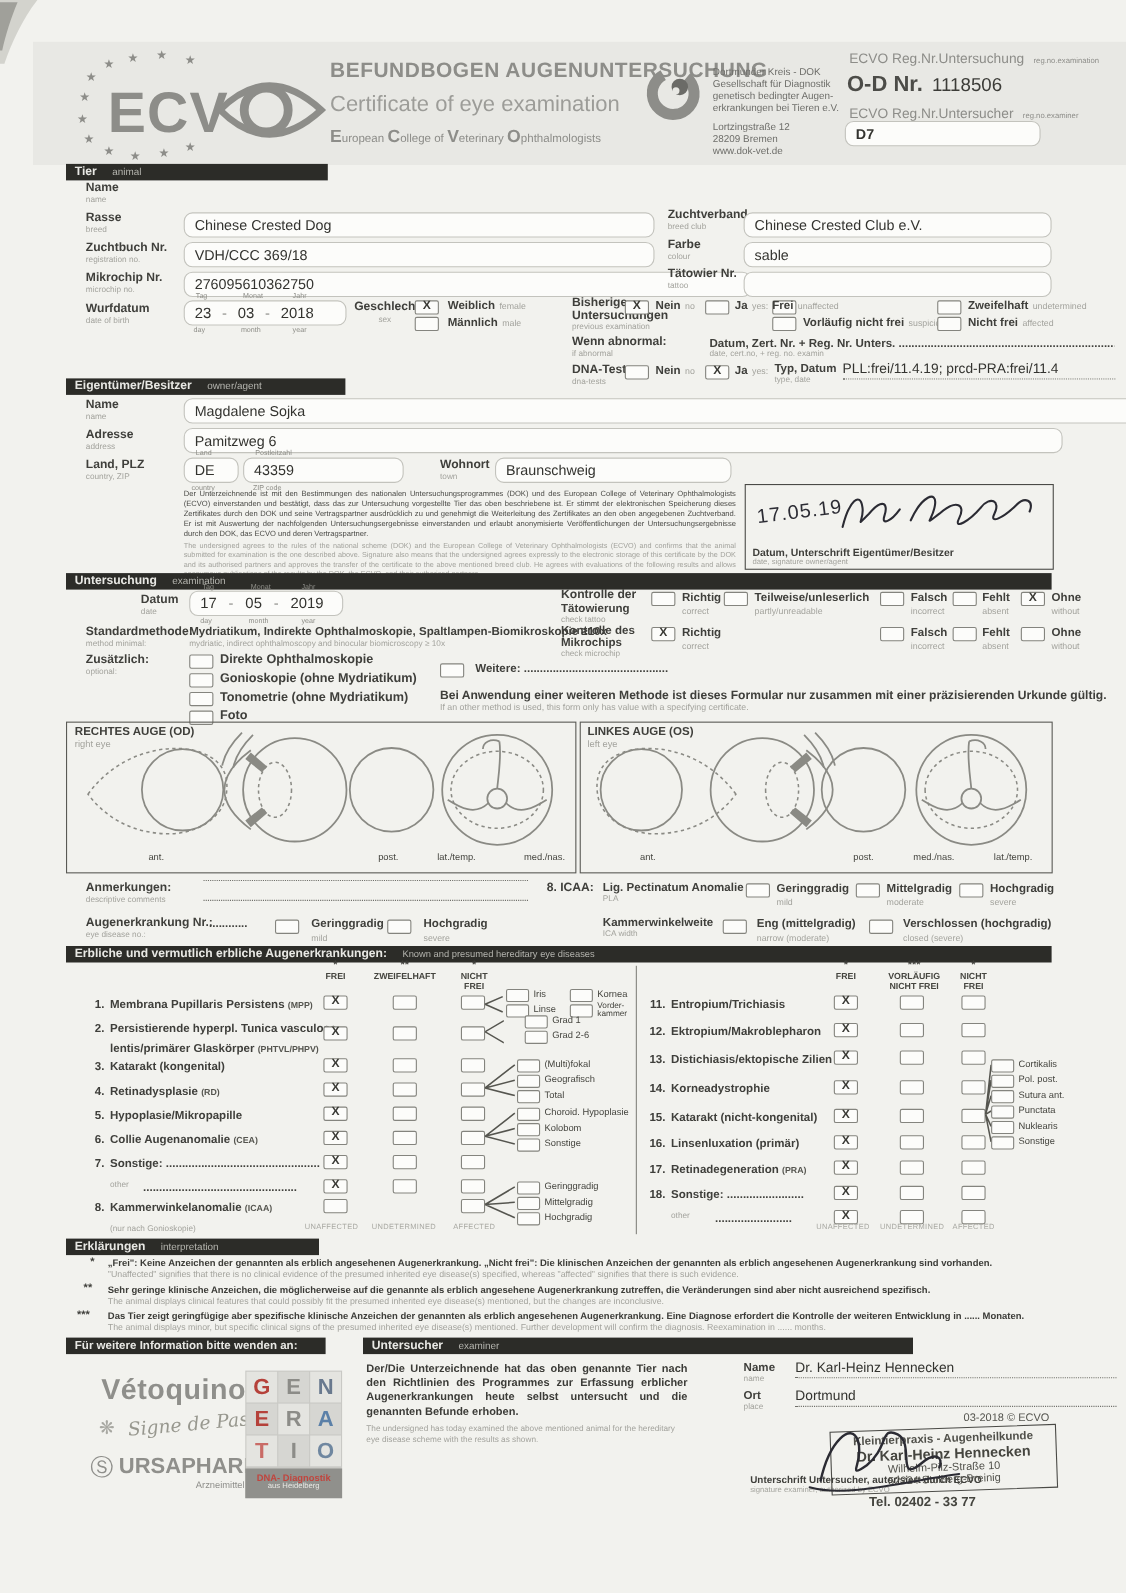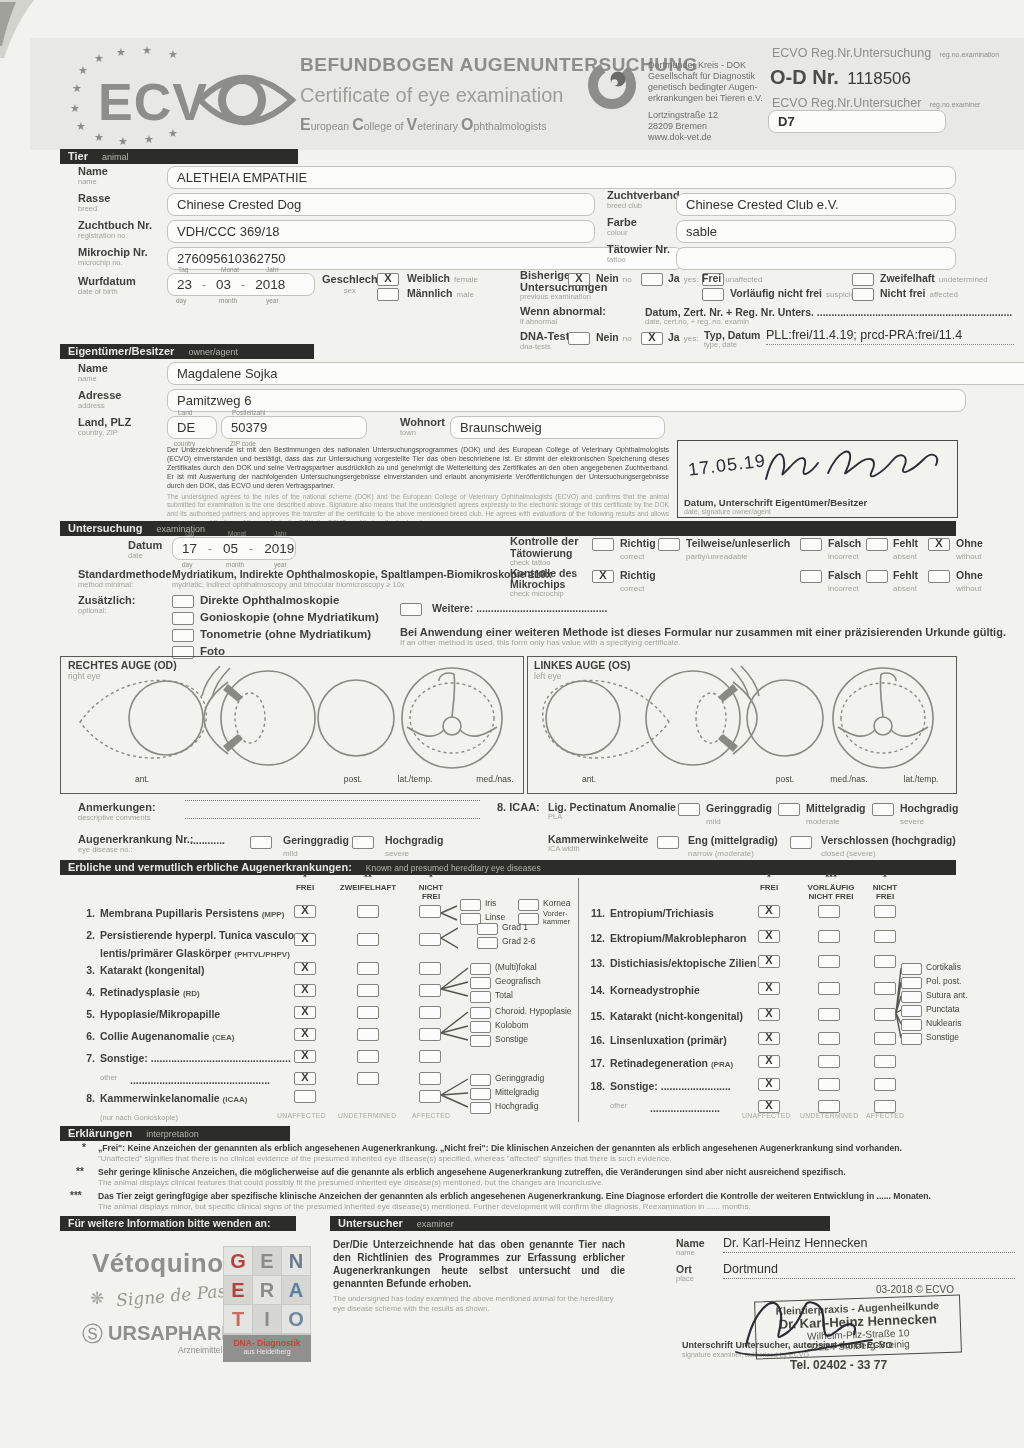--- a/index.html
+++ b/index.html
@@ -118,21 +118,20 @@
   <div class="fl" style="left:768px;top:110px;width:178px;font-weight:bold">D7</div>
 
   <div class="bar" style="left:60px;top:149px;width:238px">
     <span>Tier</span><span class="en">animal</span>
   </div>
 
   <div class="abs" style="left:78px;top:166px">
       <div class="lb">Name</div>
       <div class="sb">name</div>
     </div>
-  <div class="fl" style="left:167px;top:166px;width:789px">ALETHEIA EMPATHIE</div>
 
   <div class="abs" style="left:78px;top:193px">
       <div class="lb">Rasse</div>
       <div class="sb">breed</div>
     </div>
   <div class="fl" style="left:167px;top:193px;width:428px">Chinese Crested Dog</div>
   <div class="abs" style="left:607px;top:190px">
       <div class="lb">Zuchtverband</div>
       <div class="sb">breed club</div>
     </div>
@@ -238,21 +237,21 @@
     </div>
   <div class="fl" style="left:167px;top:389px;width:799px">Pamitzweg 6</div>
 
   <div class="abs" style="left:78px;top:417px">
       <div class="lb">Land, PLZ</div>
       <div class="sb">country, ZIP</div>
     </div>
   <span class="abs tiny" style="left:178px;top:409px">Land</span>
   <span class="abs tiny" style="left:232px;top:409px">Postleitzahl</span>
   <div class="fl" style="left:167px;top:416px;width:50px">DE</div>
-  <div class="fl" style="left:221px;top:416px;width:146px">50379</div>
+  <div class="fl" style="left:221px;top:416px;width:146px">43359</div>
   <span class="abs tiny" style="left:174px;top:440px">country</span>
   <span class="abs tiny" style="left:230px;top:440px">ZIP code</span>
   <div class="abs" style="left:400px;top:417px">
       <div class="lb">Wohnort</div>
       <div class="sb">town</div>
     </div>
   <div class="fl" style="left:450px;top:416px;width:215px">Braunschweig</div>
 
   <div class="abs" style="left:167px;top:446px;width:502px">
     <div class="legal-de">Der Unterzeichnende ist mit den Bestimmungen des nationalen Untersuchungsprogrammes (DOK) und des European College of Veterinary Ophthalmologists (ECVO) einverstanden und bestätigt, dass das zur Untersuchung vorgestellte Tier das oben beschriebene ist. Er stimmt der elektronischen Speicherung dieses Zertifikates durch den DOK und seine Vertragspartner ausdrücklich zu und genehmigt die Weiterleitung des Zertifikates an den oben angegebenen Zuchtverband. Er ist mit Auswertung der nachfolgenden Untersuchungsergebnisse einverstanden und erlaubt anonymisierte Veröffentlichungen der Untersuchungsergebnisse durch den DOK, das ECVO und deren Vertragspartner.</div>
@@ -271,21 +270,21 @@
   <div class="bar" style="left:60px;top:521px;width:896px">
     <span>Untersuchung</span><span class="en">examination</span>
   </div>
   <div class="abs" style="left:128px;top:540px">
       <div class="lb">Datum</div>
       <div class="sb">date</div>
     </div>
   <span class="abs tiny" style="left:184px;top:530px">Tag</span>
   <span class="abs tiny" style="left:228px;top:530px">Monat</span>
   <span class="abs tiny" style="left:274px;top:530px">Jahr</span>
-  <div class="fl" style="left:172px;top:537px;width:124px;font-size:13.5px">
+  <div class="fl" style="left:172px;top:537px;width:140px;font-size:13.5px">
     <span>17</span>
     <span class="gray" style="margin:0 7px">-</span>
     <span>05</span>
     <span class="gray" style="margin:0 7px">-</span>
     <span>2019</span>
   </div>
   <span class="abs tiny" style="left:182px;top:561px">day</span>
   <span class="abs tiny" style="left:226px;top:561px">month</span>
   <span class="abs tiny" style="left:274px;top:561px">year</span>
 

